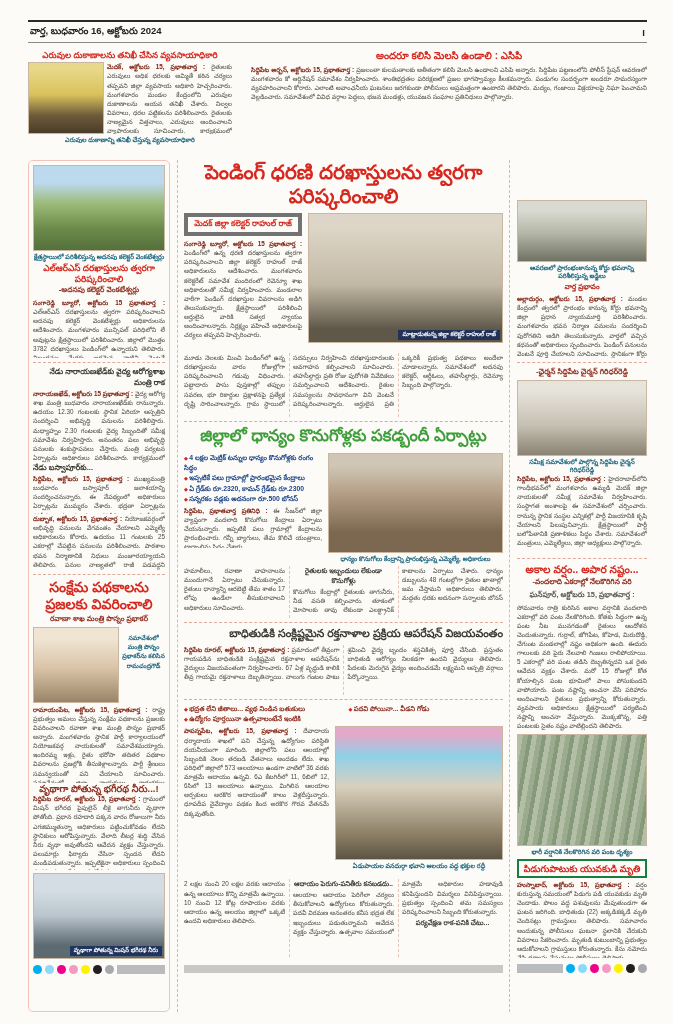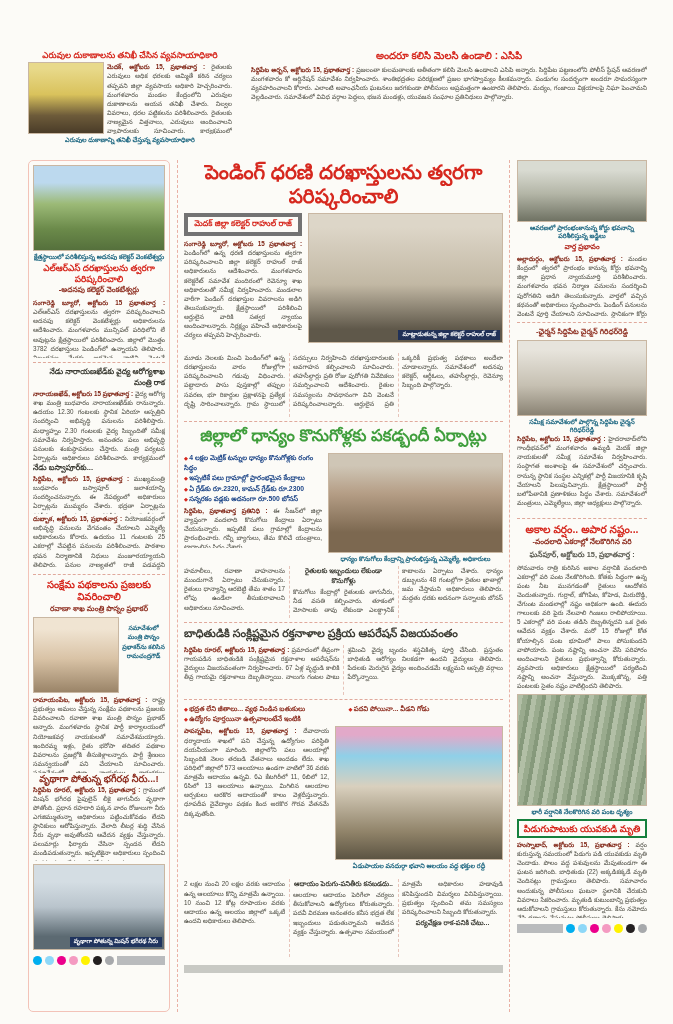--- a/index.html
+++ b/index.html
@@ -36,27 +36,27 @@
   .cap{font-size:6.4px;font-weight:bold;color:#17637e;text-align:center;margin:2px 0 0;line-height:1.25;}
   .subhead{font-size:7.4px;font-weight:bold;color:#8d2d1f;text-align:center;margin:1px 0 2px;}
   .inhead{display:block;text-align:center;font-size:6.8px;color:#3c3c34;margin:2px 0 1px;}
   .photo{border:1px solid #c9b7a2;box-sizing:border-box;position:relative;}
   .pcap-strip{position:absolute;right:2px;bottom:2px;background:rgba(20,40,90,.82);color:#fff;
               font-size:6px;font-weight:bold;padding:1px 4px;}
   
   .cols{position:absolute;top:160px;left:28px;right:26px;bottom:12px;display:flex;gap:7px;}
   .col-l{width:142px;border:1px solid #f3c3b8;border-radius:5px;padding:4px;box-sizing:border-box;overflow:hidden;}
   .col-c{flex:1;border-left:1px dashed #e9b0a4;border-right:1px dashed #e9b0a4;padding:0 6px;overflow:hidden;}
-  .col-r{width:130px;overflow:hidden;}
+  .col-r{width:130px;overflow:hidden;margin-top:40px;}
   .rule{border-top:1px dashed #e0a99c;margin:4px 0;}
   
   .hl-main{font-size:20px;margin:0 0 5px;}
   .hl-green{color:#3f9e3c;font-weight:bold;text-align:center;font-size:16.5px;margin:2px 0 4px;}
   .hl-teal{color:#0a8a80;font-weight:bold;text-align:center;font-size:15.5px;margin:2px 0 3px;}
-  .hl-dark{color:#3a3a32;font-weight:bold;text-align:left;font-size:11px;margin:1px 0 3px;}
+  .hl-dark{color:#3a3a32;font-weight:bold;text-align:right;font-size:11px;margin:1px 0 3px;}
   .redbox{border:4px solid #737373;color:#d6281e;font-weight:bold;font-size:8px;
           text-align:center;padding:2px 3px;margin:0 0 3px;}
   .b2{column-count:2;column-gap:8px;column-rule:1px dashed #e7c4ba;}
   .b3{column-count:3;column-gap:8px;column-rule:1px dashed #e7c4ba;}
   .bullets{margin:0 0 2px;padding:0;list-style:none;font-size:6.8px;font-weight:bold;color:#1c4587;line-height:1.5;}
   .bullets li:before{content:"◆ ";color:#d6281e;font-size:5px;}
   .bullets.maroon{color:#8d2d1f;column-count:2;column-gap:10px;}
   .tag{font-size:7.2px;font-weight:bold;color:#b1231a;text-align:center;margin:2px 0;}
   .boxhead{border:2px solid #15803d;padding:2px;}
   
@@ -77,20 +77,24 @@
   .marks{display:flex;align-items:center;gap:3px;margin-top:6px;}
   .marks .dot{width:9px;height:9px;border-radius:50%;display:inline-block;}
   .marks .bar{height:9px;background:#b9bbbd;flex:1;}
   .gray-band{height:8px;background:#c8c9c4;margin-top:8px;}
 </style>
 </head>
 <body>
 
 <div class="page">
 
+  <div class="topbar">
+    <span>వార్త, బుధవారం 16, అక్టోబరు 2024</span>
+    <span>I</span>
+  </div>
 
   <div class="mastrow">
 
     <div class="m-left">
       <div class="hl-red hl-sm">ఎరువుల దుకాణాలను తనిఖీ చేసిన వ్యవసాయాధికారి</div>
       <div style="display:flex;gap:3px;">
         <div class="photo ph-fert" style="width:76px;height:72px;flex:none;"></div>
         <p class="body-t" style="height:72px;overflow:hidden;"><span class="dl">మెదక్, అక్టోబరు 15, ప్రభాతవార్త :</span> <span>రైతులకు ఎరువులు అధిక ధరలకు అమ్మితే కఠిన చర్యలు తప్పవని జిల్లా వ్యవసాయ అధికారి హెచ్చరించారు. మంగళవారం మండల కేంద్రంలోని ఎరువుల దుకాణాలను ఆయన తనిఖీ చేశారు. నిల్వల వివరాలు, ధరల పట్టికలను పరిశీలించారు. రైతులకు నాణ్యమైన విత్తనాలు, ఎరువులు అందించాలని వ్యాపారులకు సూచించారు. కార్యక్రమంలో వ్యవసాయ విస్తరణ అధికారులు పాల్గొన్నారు.</span></p>
       </div>
       <div class="cap">ఎరువుల దుకాణాన్ని తనిఖీ చేస్తున్న వ్యవసాయాధికారి</div>
@@ -127,21 +131,21 @@
         <p class="body-t" style="height:40px;overflow:hidden;"><span class="dl">సిద్దిపేట, అక్టోబరు 15, ప్రభాతవార్త :</span> <span>ముఖ్యమంత్రి బుధవారం బస్వాపూర్ జలాశయాన్ని సందర్శించనున్నారు. ఈ నేపథ్యంలో అధికారులు ఏర్పాట్లను ముమ్మరం చేశారు. భద్రతా ఏర్పాట్లను పోలీసు ఉన్నతాధికారులు పరిశీలించారు. హెలీప్యాడ్ నిర్మాణ పనులను పూర్తి చేశారు.</span></p>
       </div>
 
       <div>
         <p class="body-t" style="height:56px;overflow:hidden;"><span class="dl">దుబ్బాక, అక్టోబరు 15, ప్రభాతవార్త :</span> <span>నియోజకవర్గంలో అభివృద్ధి పనులను వేగవంతం చేయాలని ఎమ్మెల్యే అధికారులను కోరారు. ఉదయం 11 గంటలకు 25 ఎకరాల్లో చేపట్టిన పనులను పరిశీలించారు. పాఠశాల భవన నిర్మాణానికి నిధులు మంజూరయ్యాయని తెలిపారు. పనుల నాణ్యతలో రాజీ పడవద్దని సూచించారు. కార్యక్రమంలో స్థానిక నాయకులు, అధికారులు పాల్గొన్నారు.</span></p>
       </div>
 
       <div class="rule"></div>
 
       <div>
-        <div class="hl-red" style="font-size:10px;">సంక్షేమ పథకాలను ప్రజలకు వివరించాలి</div>
+        <div class="hl-red" style="font-size:14px;">సంక్షేమ పథకాలను ప్రజలకు వివరించాలి</div>
         <div class="subhead">రవాణా శాఖ మంత్రి పొన్నం ప్రభాకర్</div>
         <div class="wrow">
           <div class="photo ph-welf" style="width:86px;height:76px;flex:none;"></div>
           <div class="wcap">సమావేశంలో మంత్రి పొన్నం ప్రభాకర్‌ను కలిసిన రామచంద్రగౌడ్</div>
         </div>
         <p class="body-t" style="height:78px;overflow:hidden;margin-top:2px;"><span class="dl">రామాయంపేట, అక్టోబరు 15, ప్రభాతవార్త :</span> <span>రాష్ట్ర ప్రభుత్వం అమలు చేస్తున్న సంక్షేమ పథకాలను ప్రజలకు వివరించాలని రవాణా శాఖ మంత్రి పొన్నం ప్రభాకర్ అన్నారు. మంగళవారం స్థానిక పార్టీ కార్యాలయంలో నియోజకవర్గ నాయకులతో సమావేశమయ్యారు. ఇందిరమ్మ ఇళ్లు, రైతు భరోసా తదితర పథకాల వివరాలను ప్రజల్లోకి తీసుకెళ్లాలన్నారు. పార్టీ శ్రేణులు సమన్వయంతో పని చేయాలని సూచించారు. సమావేశంలో జిల్లా నాయకులు, కార్యకర్తలు పాల్గొన్నారు.</span></p>
       </div>
 
       <div>
         <div class="hl-red" style="font-size:9.6px;color:#8d2d1f;">వృథాగా పోతున్న భగీరథ నీరు...!</div>

